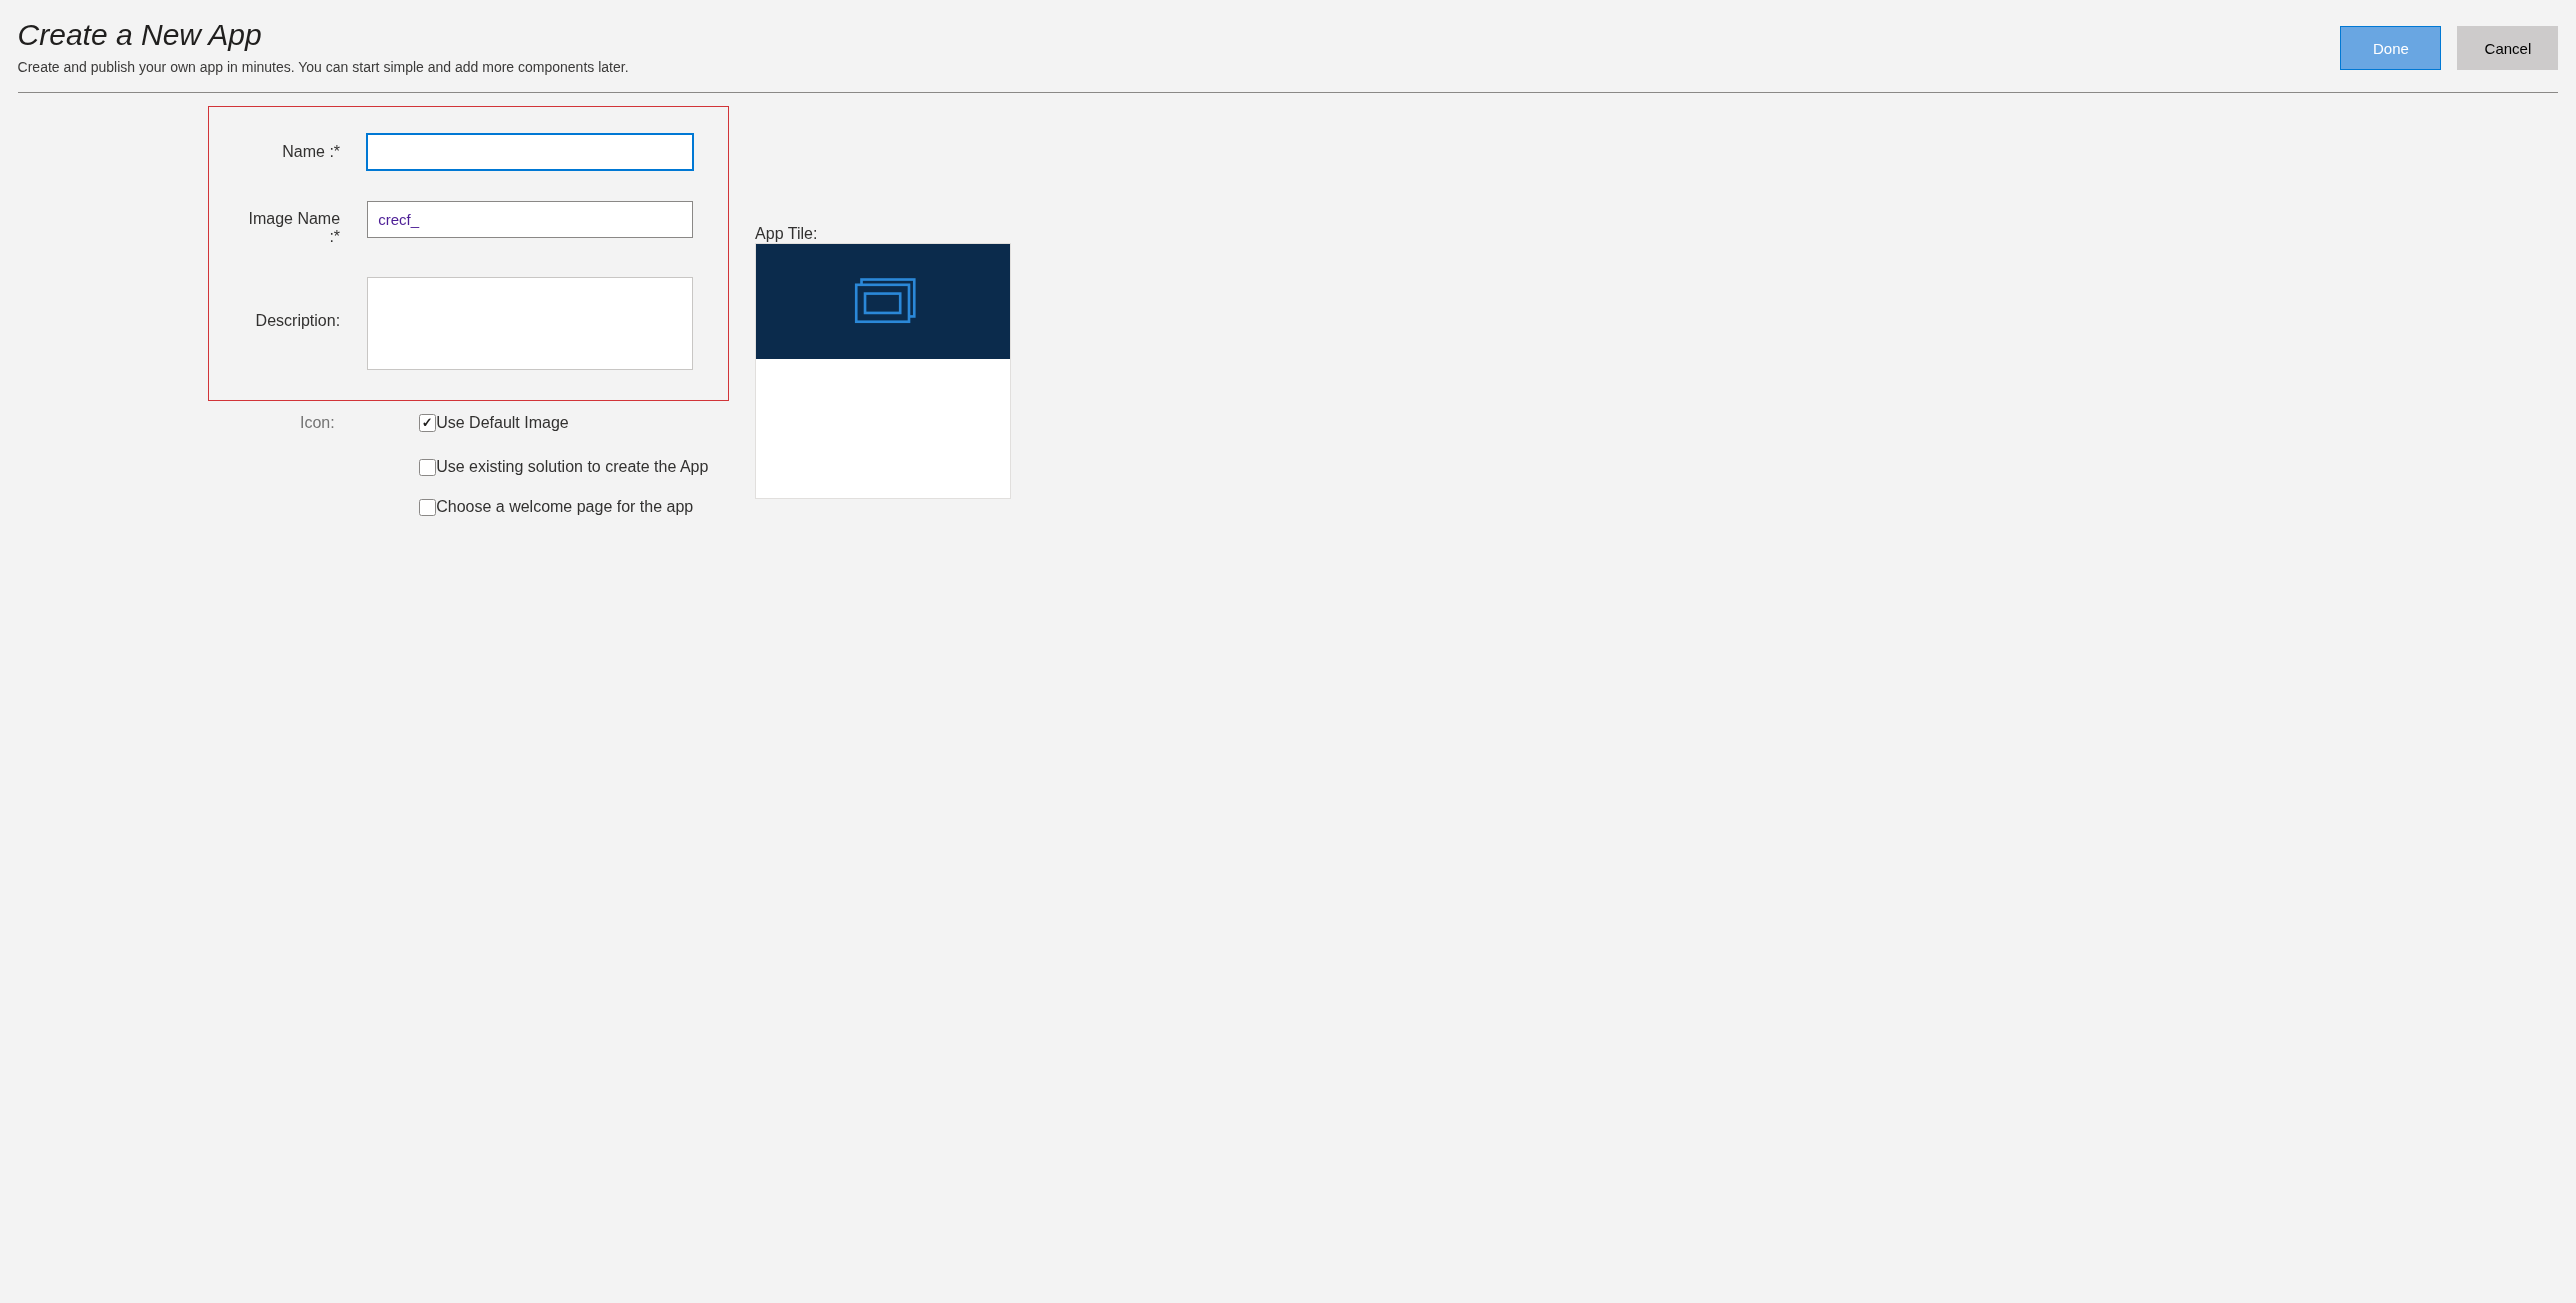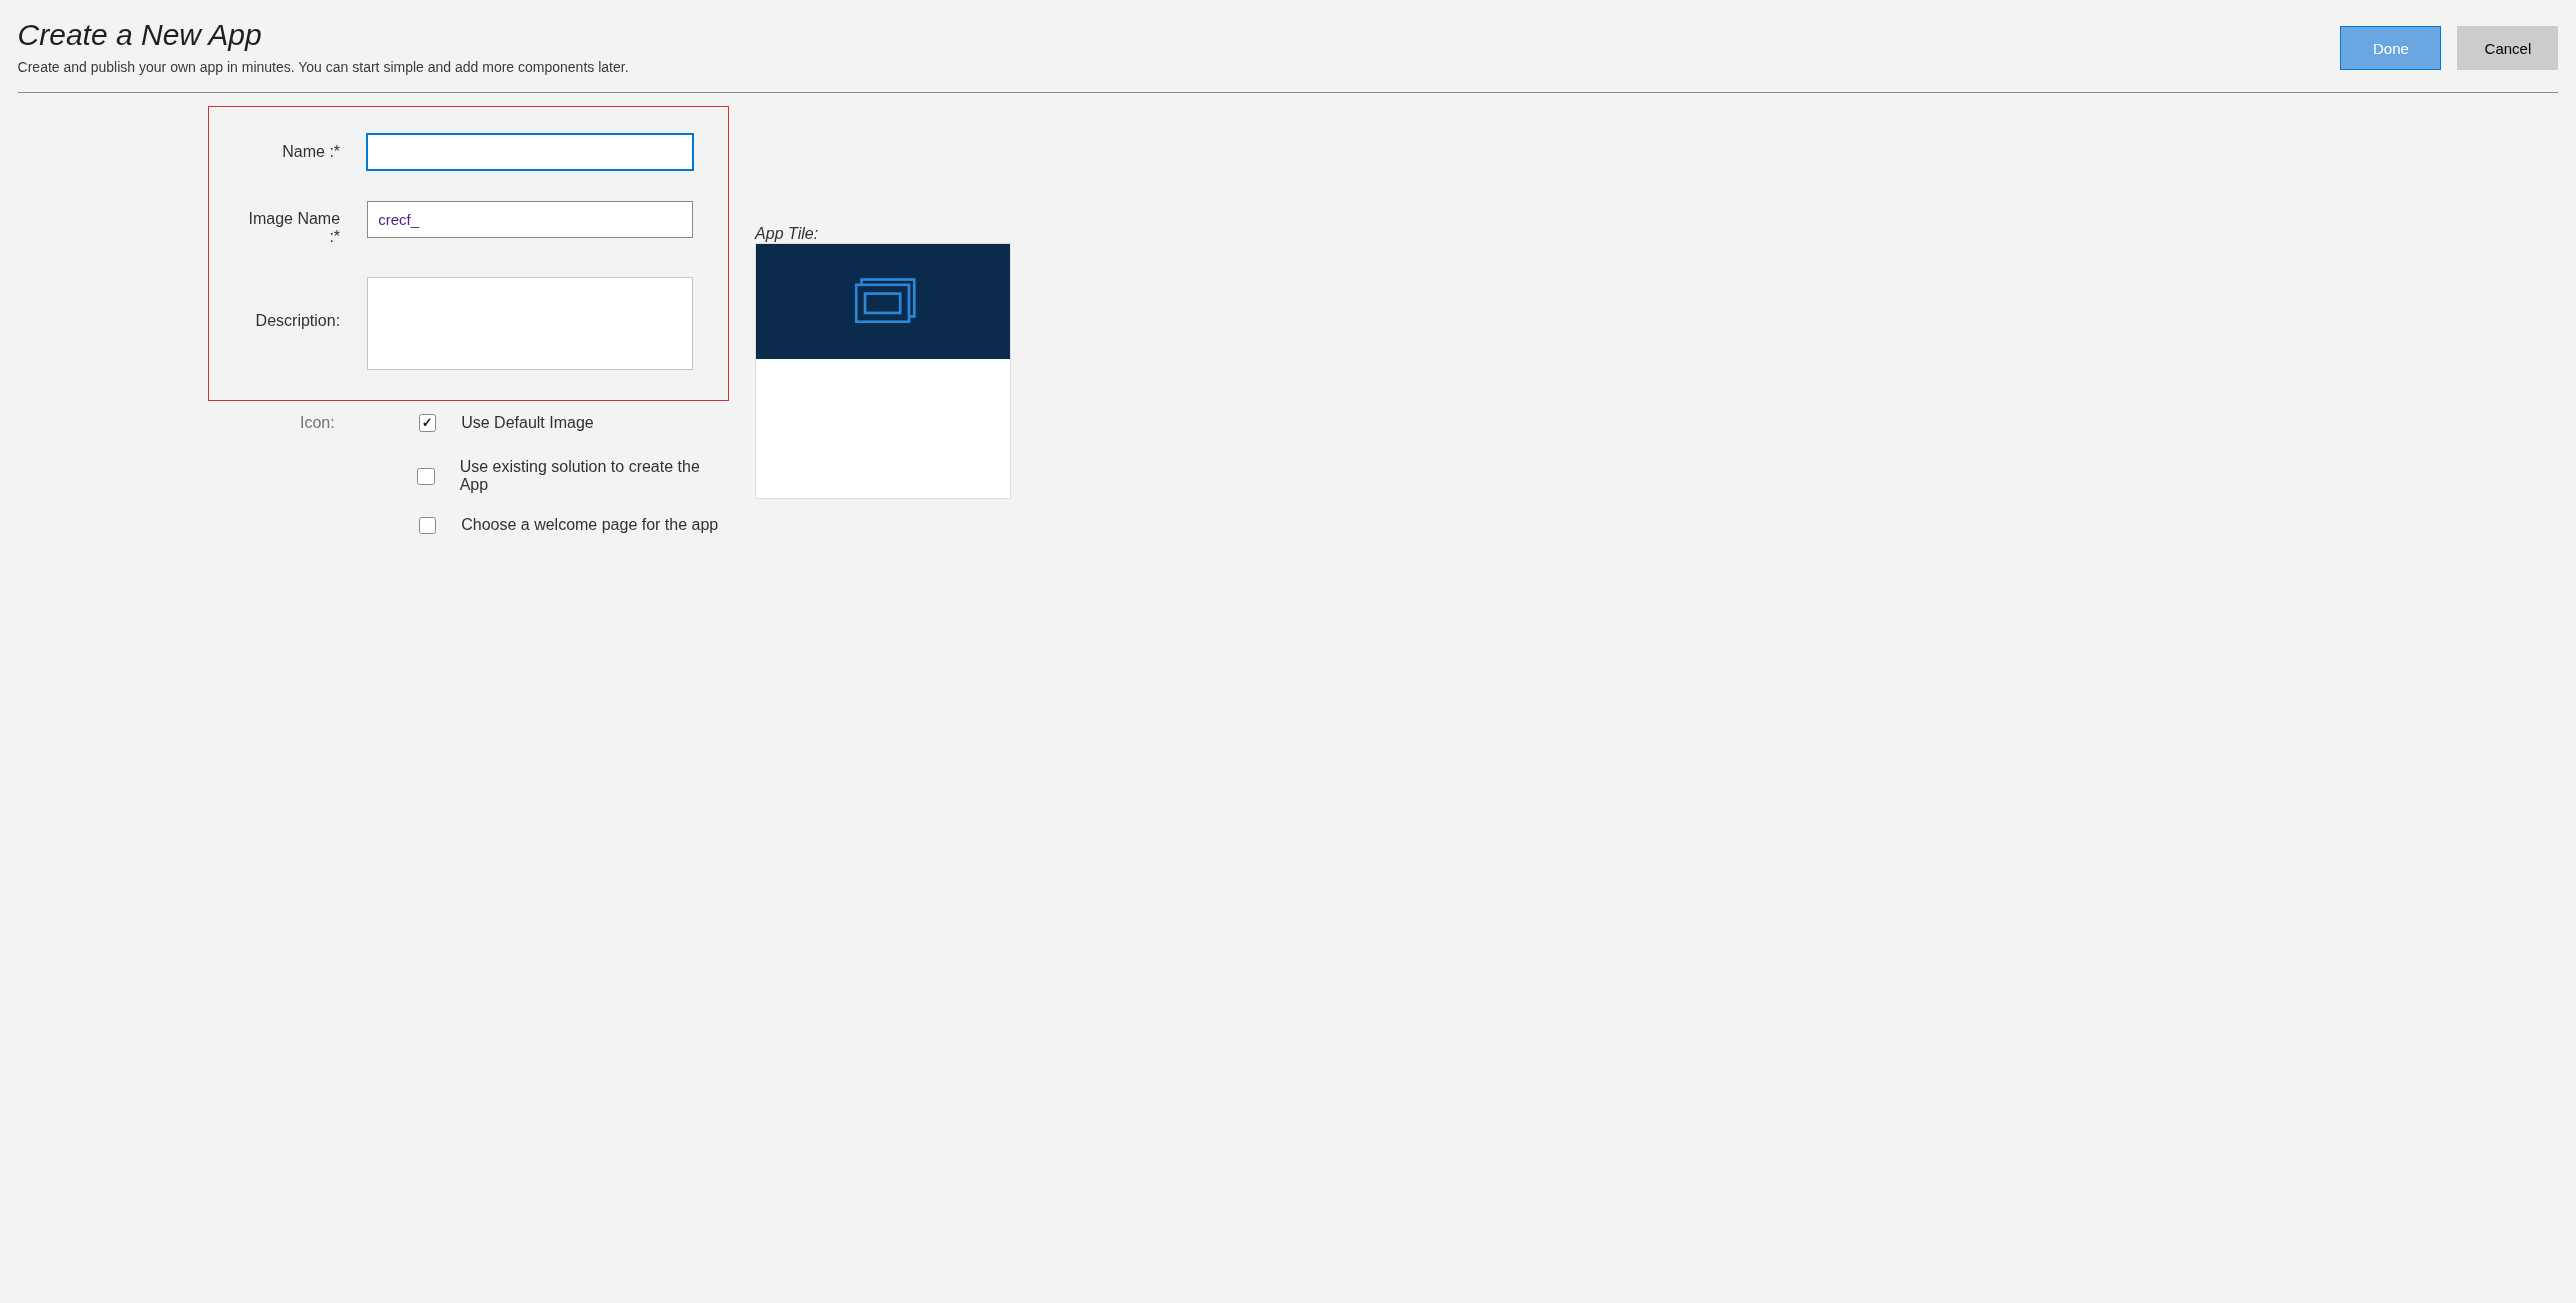--- a/index.html
+++ b/index.html
@@ -120,21 +120,21 @@
     .option-label-col {
       width: 176px;
       text-align: center;
       padding-right: 26.5px;
       font-size: 16px;
       color: #737373;
     }
     .checkbox-wrap {
       display: flex;
       align-items: center;
-      gap: 25px;
+      gap: 0;
     }
     .checkbox {
       width: 17.6px;
       height: 17.6px;
       border: 0.9px solid #8a8886;
       background: #fff;
       border-radius: 2.6px;
       display: inline-flex;
       align-items: center;
       justify-content: center;
@@ -151,21 +151,20 @@
       font-size: 16px;
       color: #323130;
     }
     .app-tile-panel {
       padding-top: 119px;
     }
     .app-tile-label {
       font-size: 16px;
       color: #323130;
       margin-bottom: 0;
-      font-style: italic;
     }
     .app-tile {
       width: 256px;
       height: 256px;
       background: #fff;
       border: 0.9px solid #e1dfdd;
     }
     .app-tile-header {
       height: 115px;
       background: #0b2b4c;

